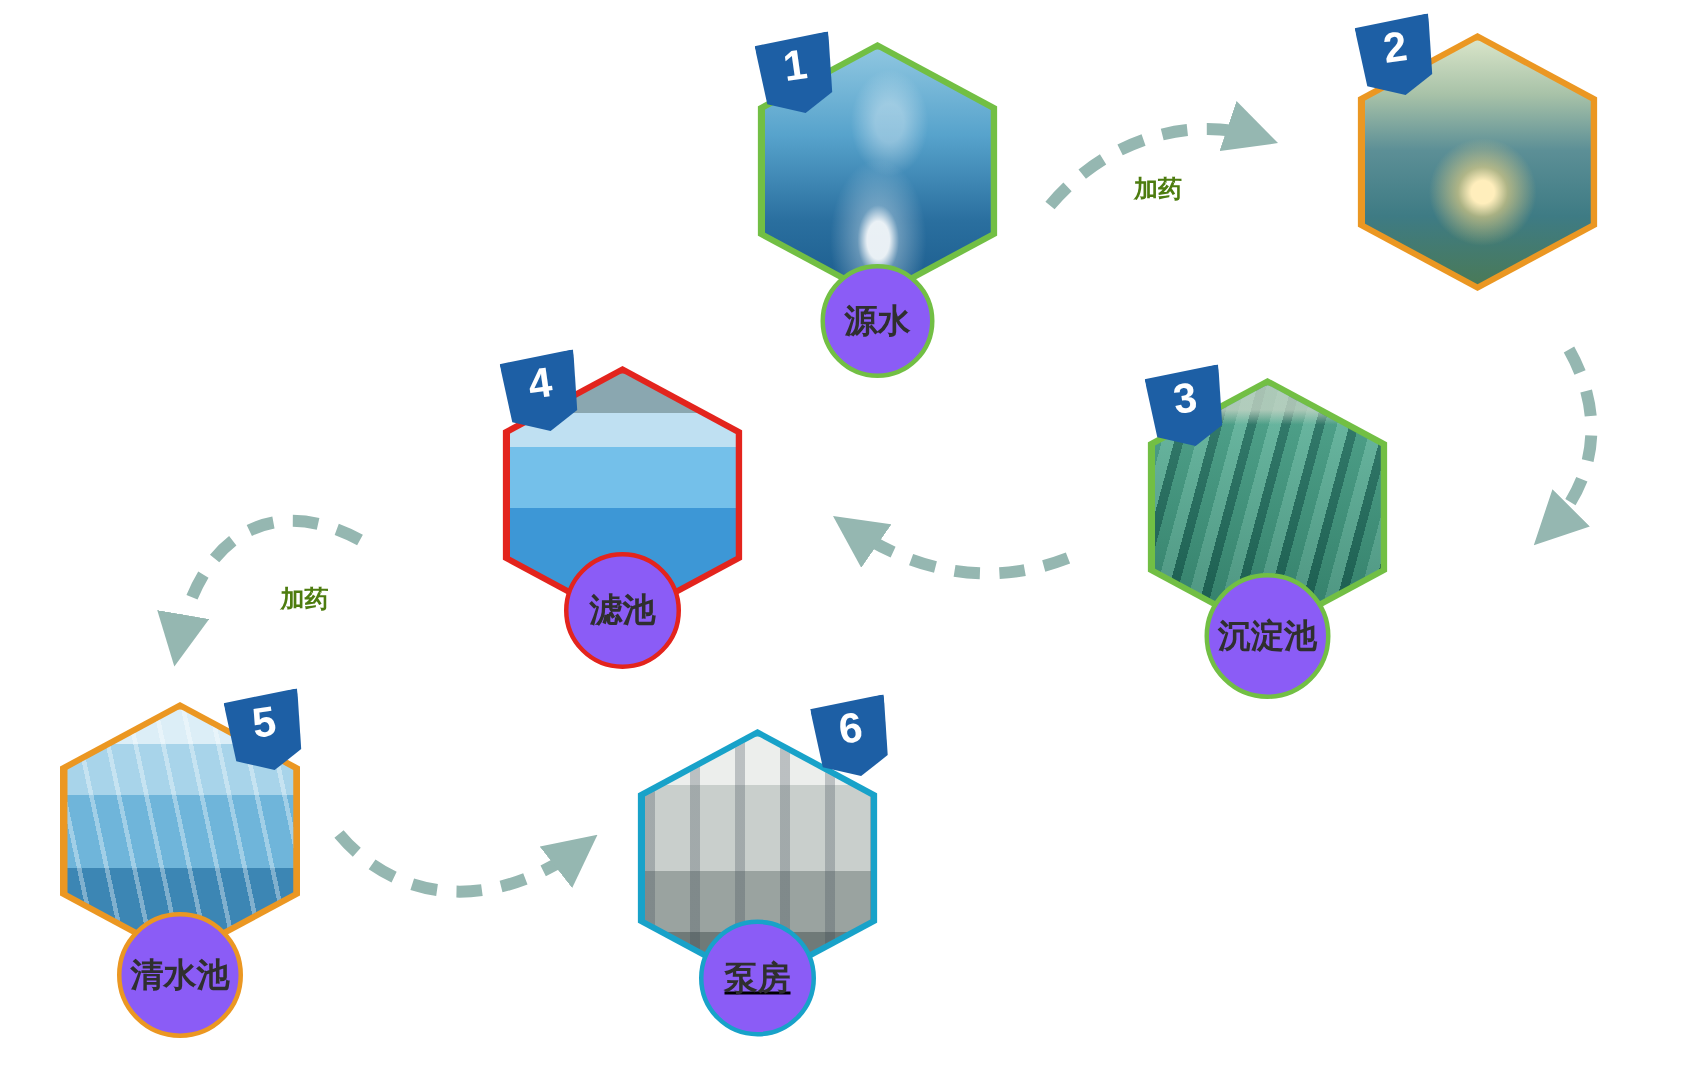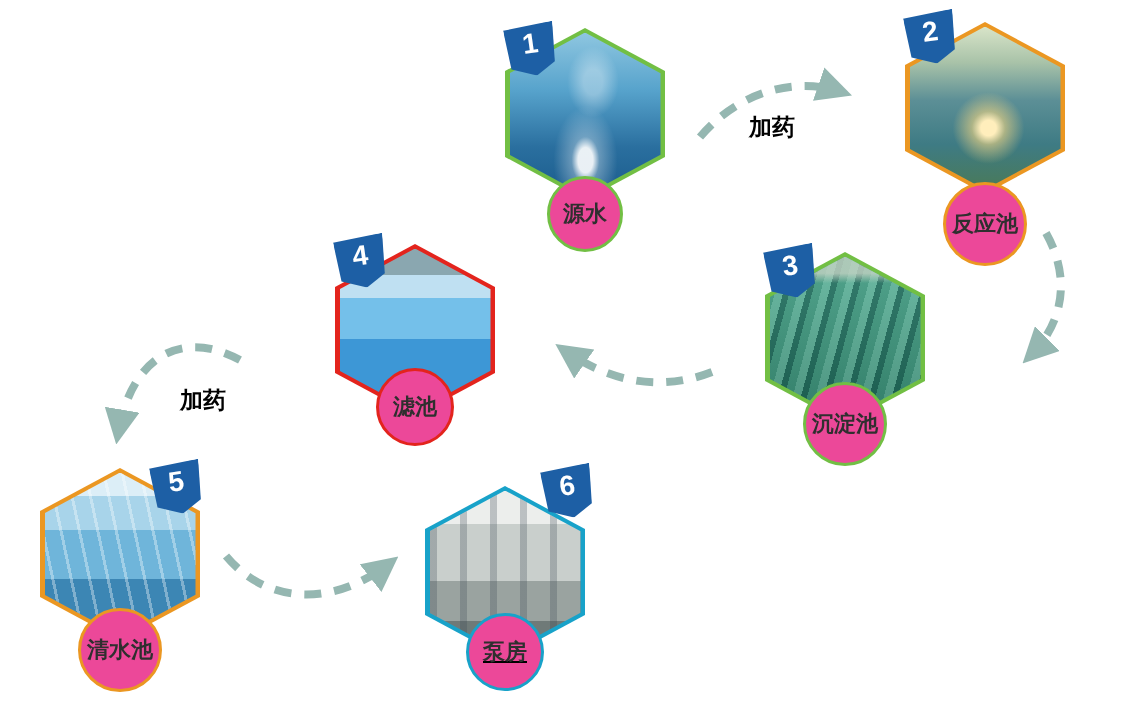--- a/index.html
+++ b/index.html
@@ -75,34 +75,34 @@
   .badge span { color:#ffffff; font-size:28px; font-weight:bold; line-height:40px; }
   .node-1 .badge { left:1px;   top:-4px; }
   .node-2 .badge { left:1px;   top:-10px; }
   .node-3 .badge { left:1px;   top:-6px; }
   .node-4 .badge { left:1px;   top:-8px; }
   .node-5 .badge { left:112px; top:-6px; }
   .node-6 .badge { left:118px; top:-20px; }
 
   
   .label-circle {
-    position:absolute; background:#ec4899; border:3px solid #999; border-radius:50%;
+    position:absolute; background:#8b5cf6; border:3px solid #999; border-radius:50%;
     display:flex; align-items:center; justify-content:center; z-index:5;
   }
   .label-circle span { font-size:22px; font-weight:bold; color:#2f2f2f; white-space:nowrap; }
   .node-1 .label-circle { width:76px; height:76px; left:42px; top:148px; }
   .node-2 .label-circle { width:84px; height:84px; left:38px; top:160px; }
   .node-3 .label-circle { width:84px; height:84px; left:38px; top:130px; }
   .node-4 .label-circle { width:78px; height:78px; left:41px; top:124px; }
   .node-5 .label-circle { width:84px; height:84px; left:38px; top:140px;text-align:right; }
   .node-6 .label-circle { width:78px; height:78px; left:41px; top:127px;text-decoration:underline; }
 
   
   .edge-label {
-    position:absolute; z-index:3; font-size:23px; font-weight:bold; color:#000000;
+    position:absolute; z-index:3; font-size:16px; font-weight:bold; color:#4d7c0f;
     transform:translate(-50%,-50%); white-space:nowrap;
   }
   .edge-label-1 { left:772px; top:127px; }
   .edge-label-4 { left:203px; top:400px; }
 </style>
 </head>
 <body>
 
 <div class="canvas">
 
@@ -130,23 +130,20 @@
       <span>源水</span>
     </div>
   </div>
 
   <div class="node node-2">
     <div class="hex" style="background: rgb(235, 151, 34);">
       <div class="hex-photo photo-2"></div>
     </div>
     <div class="badge" style="background: rgb(29, 95, 165);">
       <span>2</span>
-    </div>
-    <div class="label-circle" style="border-color: rgb(235, 151, 34);">
-      <span>反应池</span>
     </div>
   </div>
 
   <div class="node node-3">
     <div class="hex" style="background: rgb(114, 191, 68);">
       <div class="hex-photo photo-3"></div>
     </div>
     <div class="badge" style="background: rgb(29, 95, 165);">
       <span>3</span>
     </div>

